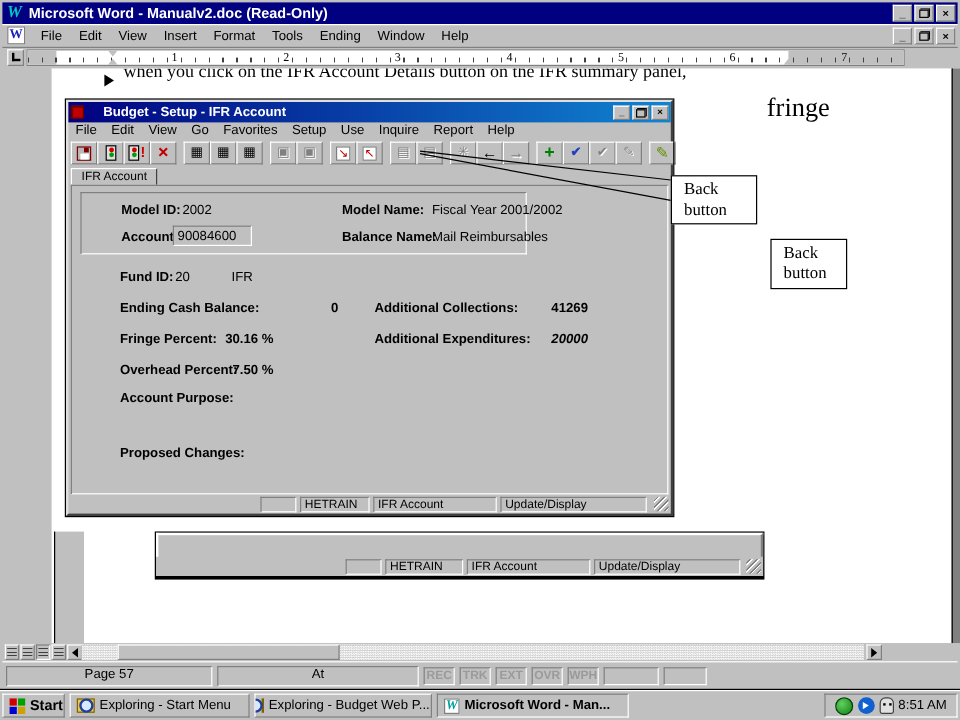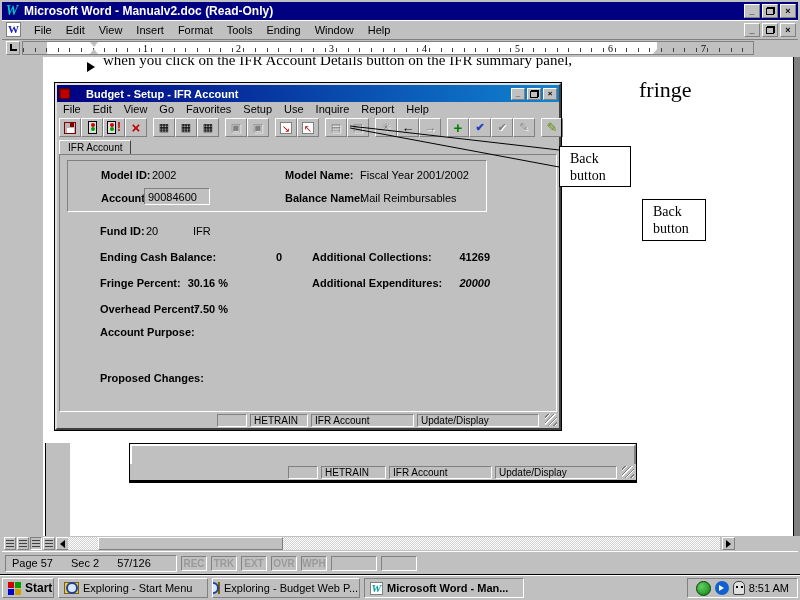--- a/index.html
+++ b/index.html
@@ -77,21 +77,21 @@
   .tlight{width:9px;height:13px;border:1px solid #000;background:#e0e0e0;position:relative;}
   .tlight:before{content:"";position:absolute;left:2px;top:1px;width:4px;height:4px;border-radius:50%;
     background:#d00000;box-shadow:0 4px 0 #00a000;}
   .bang{color:#d00000;font-weight:bold;font-size:12px;margin-left:1px;}
   .redarr{color:#c00000;background:#fff;width:12px;height:12px;border:1px solid #808080;
     font-size:10px;line-height:11px;text-align:center;}
   .tabrow{height:15px;flex:none;display:flex;align-items:flex-end;padding-left:2px;}
   .tab{height:14px;background:#c0c0c0;border:1px solid;border-color:#fff #404040 #c0c0c0 #fff;
     border-bottom:none;padding:1px 8px 0;font-size:10px;}
   .dlg-content{flex:1;margin:0 2px;position:relative;background:#c0c0c0;}
-  .groupbox{position:absolute;left:7px;top:5px;width:420px;height:52px;border:1px solid;border-color:#808080 #fff #fff #808080;}
+  .groupbox{position:absolute;left:7px;top:5px;width:372px;height:52px;border:1px solid;border-color:#808080 #fff #fff #808080;}
   .lab{position:absolute;font-weight:bold;font-size:11px;white-space:nowrap;}
   .val{position:absolute;font-size:11px;white-space:nowrap;}
   .valr{position:absolute;font-size:11px;font-weight:bold;text-align:right;white-space:nowrap;}
   .acct-input{position:absolute;width:66px;height:17px;border:1px solid;border-color:#808080 #fff #fff #808080;
     background:#c0c0c0;font-family:"Liberation Sans",sans-serif;font-size:11px;padding:0 3px;}
   .dlg-status{height:16px;flex:none;display:flex;align-items:center;gap:3px;padding:1px 2px 1px 160px;}
   .sb-cell{height:13px;font-size:10px;padding:0 3px;line-height:12px;flex:none;background:#c0c0c0;}
   .grip{margin-left:auto;width:12px;height:12px;flex:none;
     background:repeating-linear-gradient(135deg,transparent 0 2px,#808080 2px 3px,#fff 3px 4px);}
   
@@ -102,21 +102,21 @@
   .graystrip{left:2px;top:386px;width:25px;height:93px;background:#bfbfbf;border-left:1px solid #000;}
   
   .hscrollrow{left:2px;top:536px;width:796px;height:15px;background:#c0c0c0;}
   .viewbtn{width:12px;height:13px;background:#c0c0c0;display:flex;align-items:center;justify-content:center;}
   .vb-g{width:8px;height:7px;background:repeating-linear-gradient(0deg,#404040 0 1px,transparent 1px 3px);}
   .htrack{position:absolute;left:66px;top:1px;right:78px;height:13px;}
   .hthumb{position:absolute;left:30px;top:0;width:185px;height:13px;background:#c0c0c0;}
   
   .wstatus{left:2px;top:551px;width:796px;height:23px;background:#c0c0c0;border-top:1px solid #fff;
     display:flex;align-items:center;gap:4px;padding:0 3px;}
-  .ws-panel{height:17px;font-size:11px;display:flex;align-items:center;gap:18px;padding:0 6px;background:#c0c0c0;}
+  .ws-panel{height:17px;font-size:11px;display:flex;align-items:center;gap:18px;padding:0 6px;background:#c0c0c0;flex-direction:column;}
   .flag{width:26px;height:15px;font-size:10px;font-weight:bold;color:#9a9a9a;display:flex;
     align-items:center;justify-content:center;background:#c0c0c0;}
   
   .taskbar{left:0;top:575px;width:800px;height:25px;background:#c0c0c0;border-top:1px solid #fff;
     display:flex;align-items:center;gap:4px;padding:0 2px;box-shadow:0 -1px 0 #000;}
   .task{height:20px;display:flex;align-items:center;gap:4px;padding:0 5px;font-size:11px;
     background:#c0c0c0;white-space:nowrap;overflow:hidden;}
   .task.start{font-weight:bold;font-size:12px;}
   .task.active{font-weight:bold;border-color:#808080 #ffffff #ffffff #808080;}
   .flag-icon{width:14px;height:13px;display:grid;grid-template-columns:6px 6px;grid-template-rows:6px 6px;gap:1px;}
@@ -378,20 +378,25 @@
         <span class="tri-r"></span>
       </span>
   </div>
 
   <div class="abs wstatus">
     <span class="ws-panel sunken1" style="width:172px;">
       <span>Page 57</span>
       <span>Sec 2</span>
       <span>57/126</span>
     </span>
+    <span class="ws-panel sunken1" style="width:168px;gap:40px;">
+      <span>At</span>
+      <span>Ln</span>
+      <span>Col</span>
+    </span>
     <span class="flag sunken1">REC</span>
     <span class="flag sunken1">TRK</span>
     <span class="flag sunken1">EXT</span>
     <span class="flag sunken1">OVR</span>
     <span class="flag sunken1">WPH</span>
     <span class="flag sunken1" style="width:46px;"></span>
     <span class="flag sunken1" style="width:36px;"></span>
   </div>
 
   <div class="abs taskbar">

